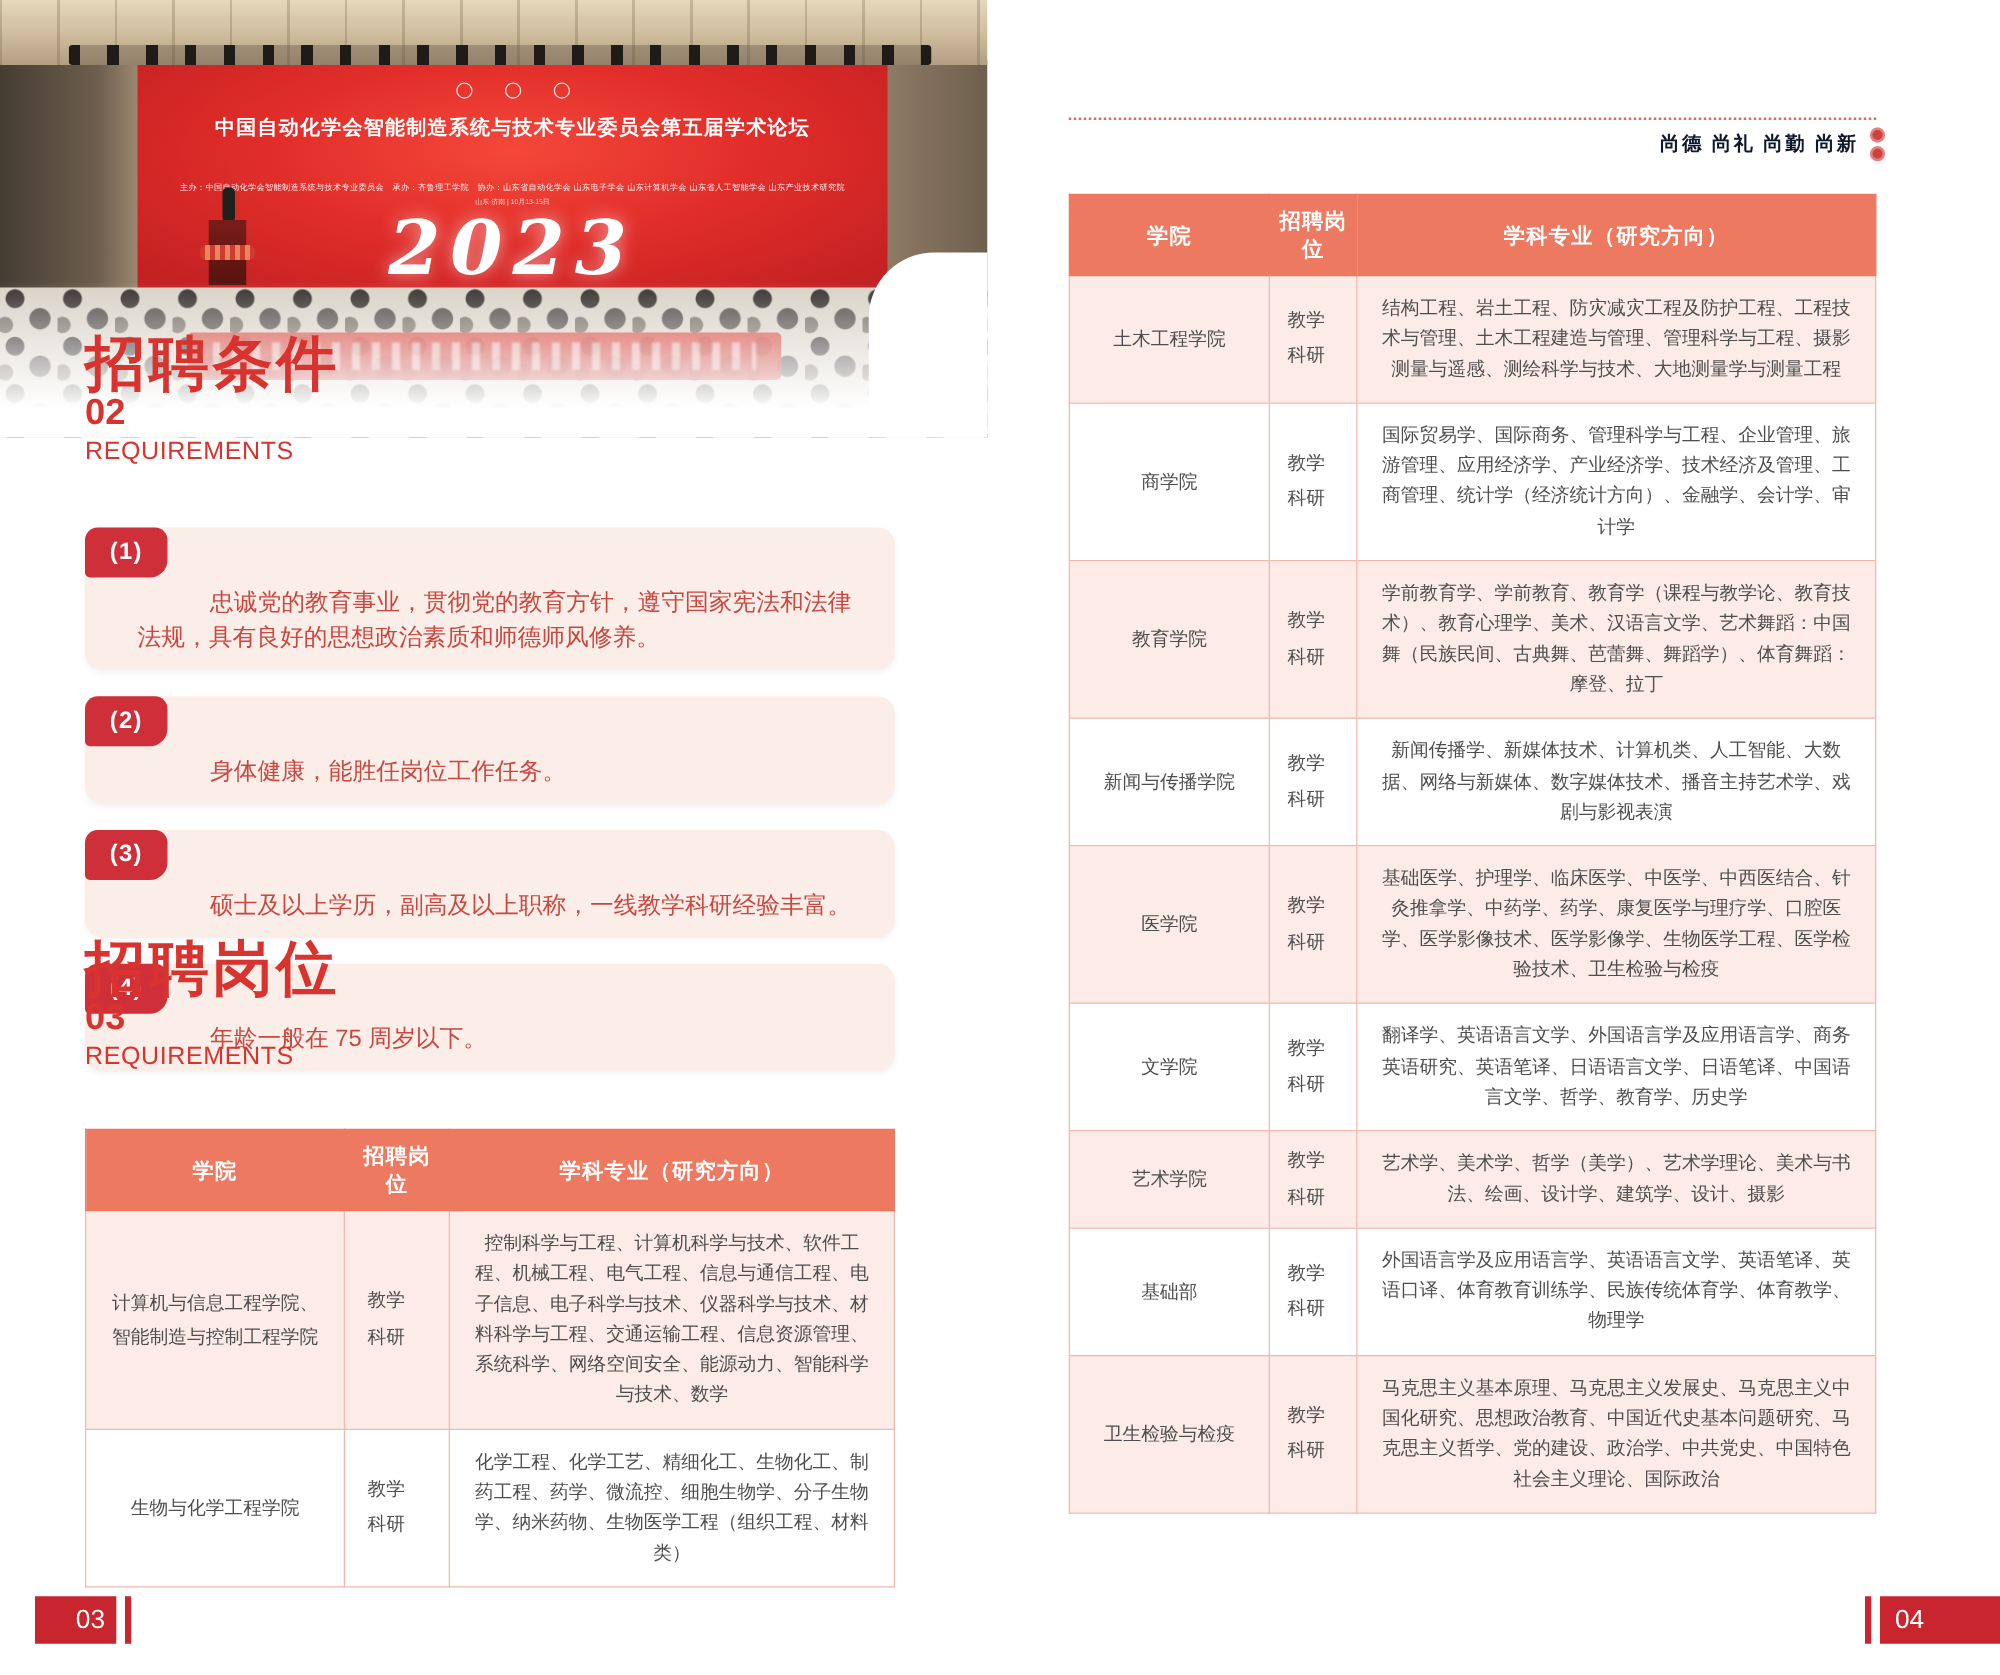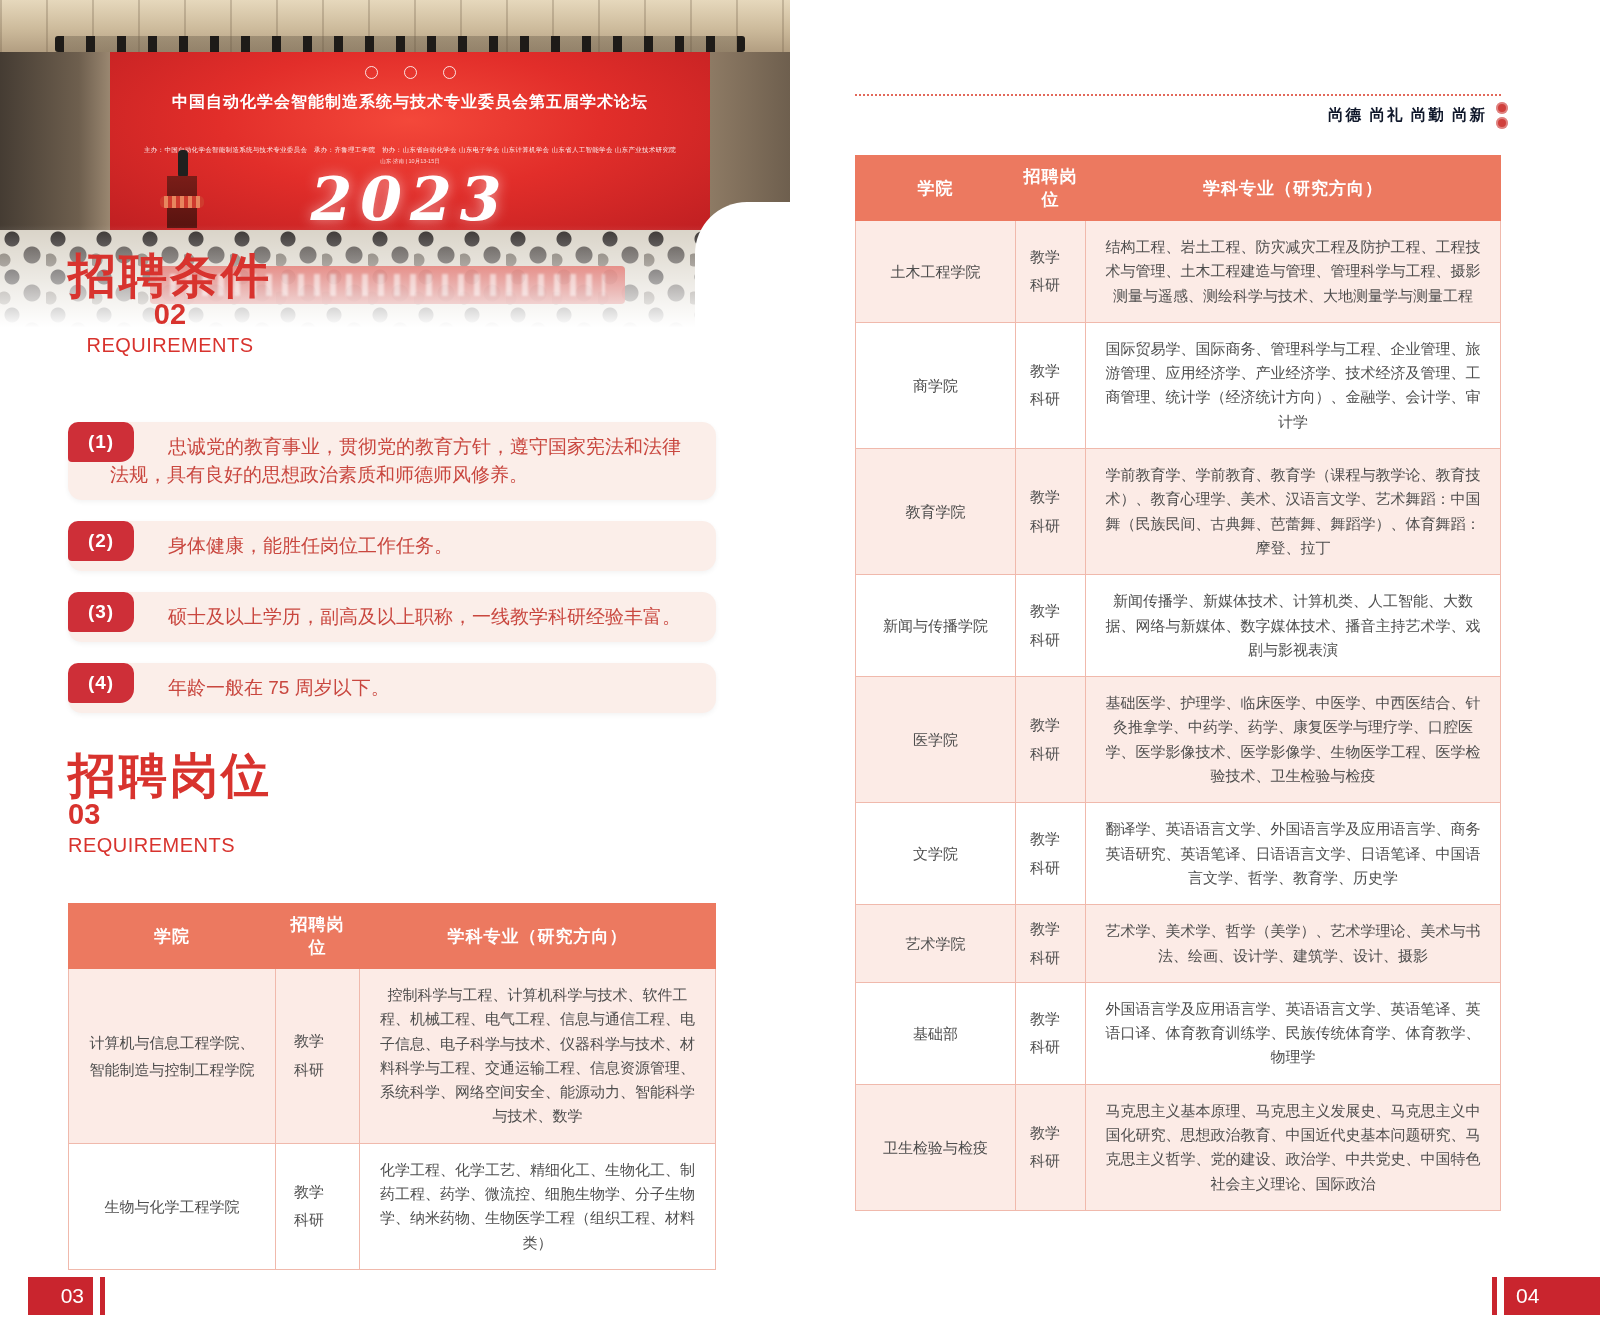--- a/index.html
+++ b/index.html
@@ -50,31 +50,31 @@
     background:repeating-linear-gradient(90deg,rgba(255,255,255,.55) 0 6px,transparent 6px 16px);
     filter:blur(1px);}
   .ph-fade{position:absolute;left:0;bottom:0;width:100%;height:125px;
     background:linear-gradient(180deg,rgba(255,255,255,0) 0%,#ffffff 82%);}
   .ph-corner{position:absolute;right:0;bottom:0;width:95px;height:148px;background:#fff;border-top-left-radius:52px;}
 
   
   .sec-head .sec-title{color:#d8332e;font-size:48px;font-weight:900;letter-spacing:3px;line-height:1;}
   .sec-head .sec-num{color:#d8332e;font-size:29px;font-weight:bold;line-height:1;}
   .sec-head .sec-sub{color:#d8332e;font-size:20px;margin-top:6px;letter-spacing:.5px;line-height:1;}
-  #sec-requirements{position:absolute;left:68px;top:252px;text-align:center;}
+  #sec-requirements{position:absolute;left:68px;top:268px;}
   #sec-positions{position:absolute;left:68px;top:752px;}
 
   
   .items{position:absolute;left:68px;top:422px;width:648px;}
   .item{position:relative;background:#fbeee9;border-radius:14px;margin-bottom:21px;
     padding:11px 22px 11px 42px;box-shadow:0 2px 5px rgba(0,0,0,.05);}
   .item-badge{position:absolute;left:0;top:0;width:66px;height:40px;background:#ce2f38;
     border-radius:10px 10px 14px 4px;color:#fff;font-size:19px;font-weight:bold;
     display:flex;align-items:center;justify-content:center;letter-spacing:1px;}
-  .item-text{color:#c9473f;font-size:19px;line-height:28px;text-indent:58px;}
+  .item-text{color:#c9473f;font-size:19px;line-height:28px;text-indent:58px;margin-top:36px;}
 
   
   .rtable{border-collapse:collapse;table-layout:fixed;background:#fff;}
   .rtable th{background:#ec7960;color:#fff;font-size:17px;font-weight:bold;
     padding:9px 6px;border:1px solid #ec7960;letter-spacing:1px;}
   .rtable td{border:1px solid #f0b9ac;color:#4e4e4e;font-size:15px;line-height:1.62;vertical-align:middle;}
   .rtable tr.odd td{background:#fcebe6;}
   .rtable td.college{text-align:center;padding:10px 14px;line-height:1.8;}
   .rtable td.pos{padding:8px 18px;line-height:1.9;}
   .rtable td.majors{text-align:center;padding:14px 16px;}

